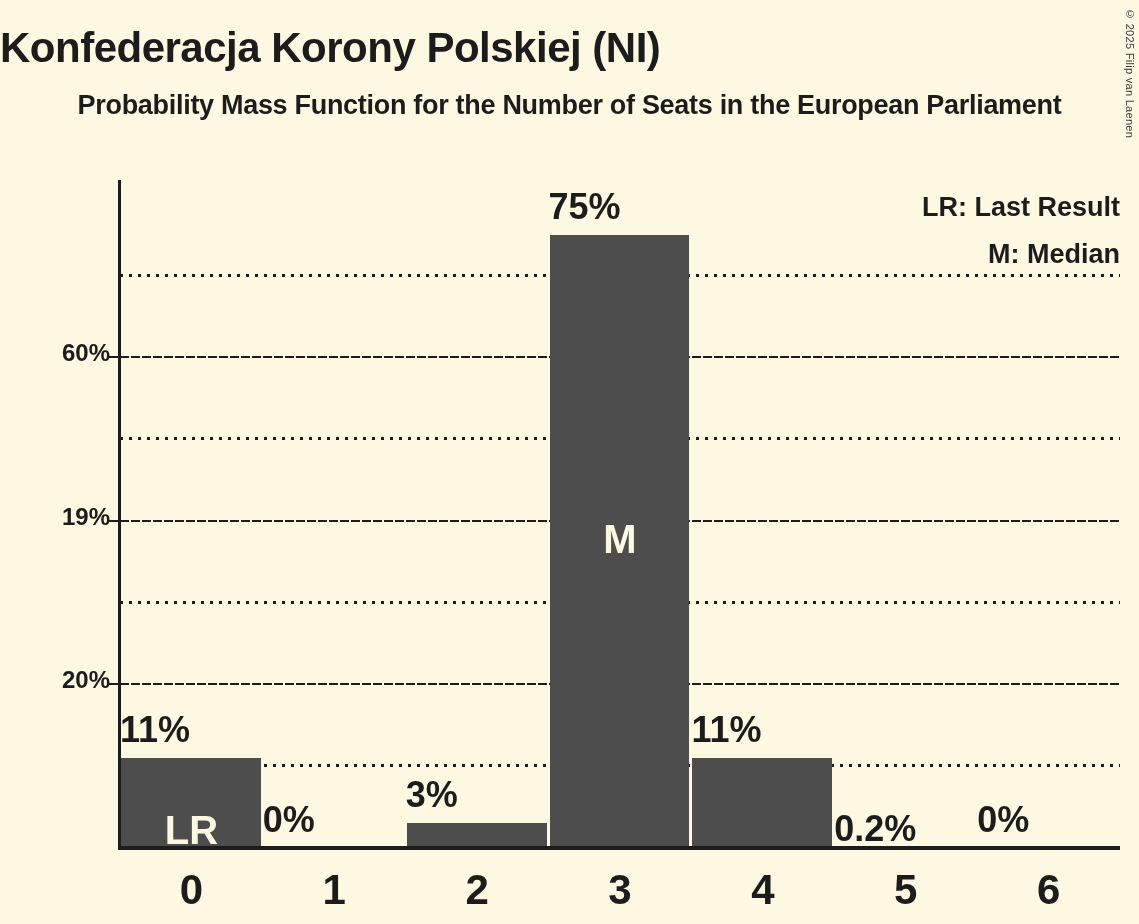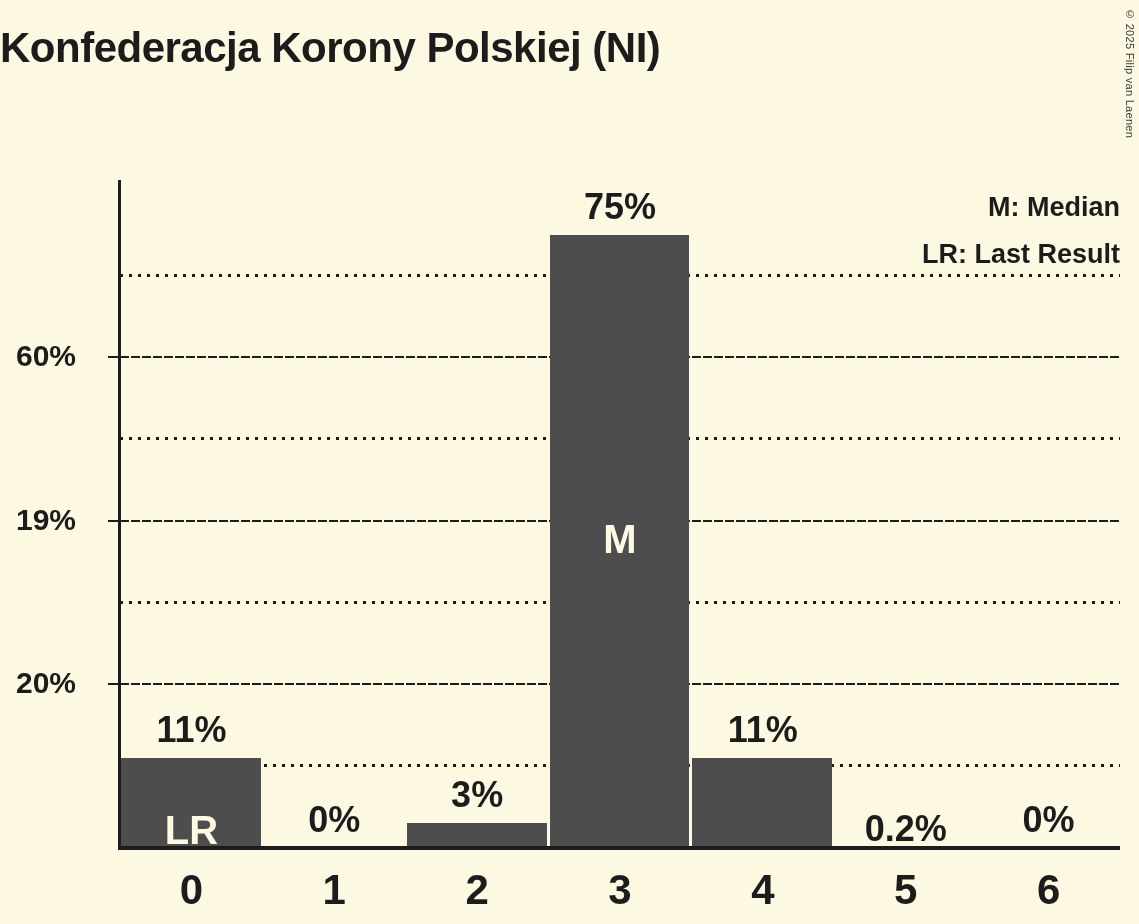--- a/index.html
+++ b/index.html
@@ -16,37 +16,38 @@
   #legend{right:19px;top:184px;text-align:right;font-size:27px;line-height:47px;}
   #copyright{
     right:3px;top:8px;font-size:11px;font-weight:400;color:#3A3A3A;
     writing-mode:vertical-rl;letter-spacing:0.3px;
   }
   .gridline-solid{position:absolute;height:2px;z-index:1;
     background:repeating-linear-gradient(90deg,#1C1C1C 0 9px,rgba(0,0,0,0) 9px 11px);}
   .gridline-dotted{position:absolute;height:3px;z-index:1;
     background:repeating-linear-gradient(90deg,#1C1C1C 0 3px,rgba(0,0,0,0) 3px 9px);}
   .ytick-nub{position:absolute;height:2px;width:12px;background:#1C1C1C;z-index:1;}
-  .ylabel{position:absolute;left:16px;width:102px;text-align:left;font-size:30px;z-index:2;}
+  .ylabel{position:absolute;left:8px;width:102px;text-align:right;font-size:24px;z-index:2;}
   #y-axis-line{left:118px;top:180px;width:3px;height:668px;background:#1C1C1C;z-index:3;}
   #x-axis-line{left:118px;top:846px;width:1002px;height:4px;background:#1C1C1C;z-index:4;}
   .bar{position:absolute;background:#4D4D4D;z-index:2;}
-  .bar-value{position:absolute;text-align:center;font-size:36px;z-index:3;}
+  .bar-value{position:absolute;text-align:left;font-size:36px;z-index:3;}
   .bar-marker{position:absolute;text-align:center;font-size:40px;color:#FDF8E2;z-index:3;}
   .xlabel{position:absolute;top:866px;text-align:center;font-size:42px;z-index:2;}
 </style>
 </head>
 <body>
 
 <div id="canvas">
   <div class="abs" id="chart-title">Konfederacja Korony Polskiej (NI)</div>
+  <div class="abs subtitle" id="subtitle-pmf">Probability Mass Function for the Number of Seats in the European Parliament</div>
 
   <div class="abs" id="legend">
+    <div>LR: Last Result</div>
     <div>M: Median</div>
-    <div>LR: Last Result</div>
   </div>
 
   <div class="abs" id="copyright">© 2025 Filip van Laenen</div>
 
   <div id="plot">
     <div id="gridlines">
         <div class="gridline-dotted" style="left: 120px; width: 1000px; top: 764.25px;"></div>
         <div class="gridline-dotted" style="left: 120px; width: 1000px; top: 600.75px;"></div>
         <div class="gridline-dotted" style="left: 120px; width: 1000px; top: 437.25px;"></div>
         <div class="gridline-dotted" style="left: 120px; width: 1000px; top: 273.75px;"></div>

